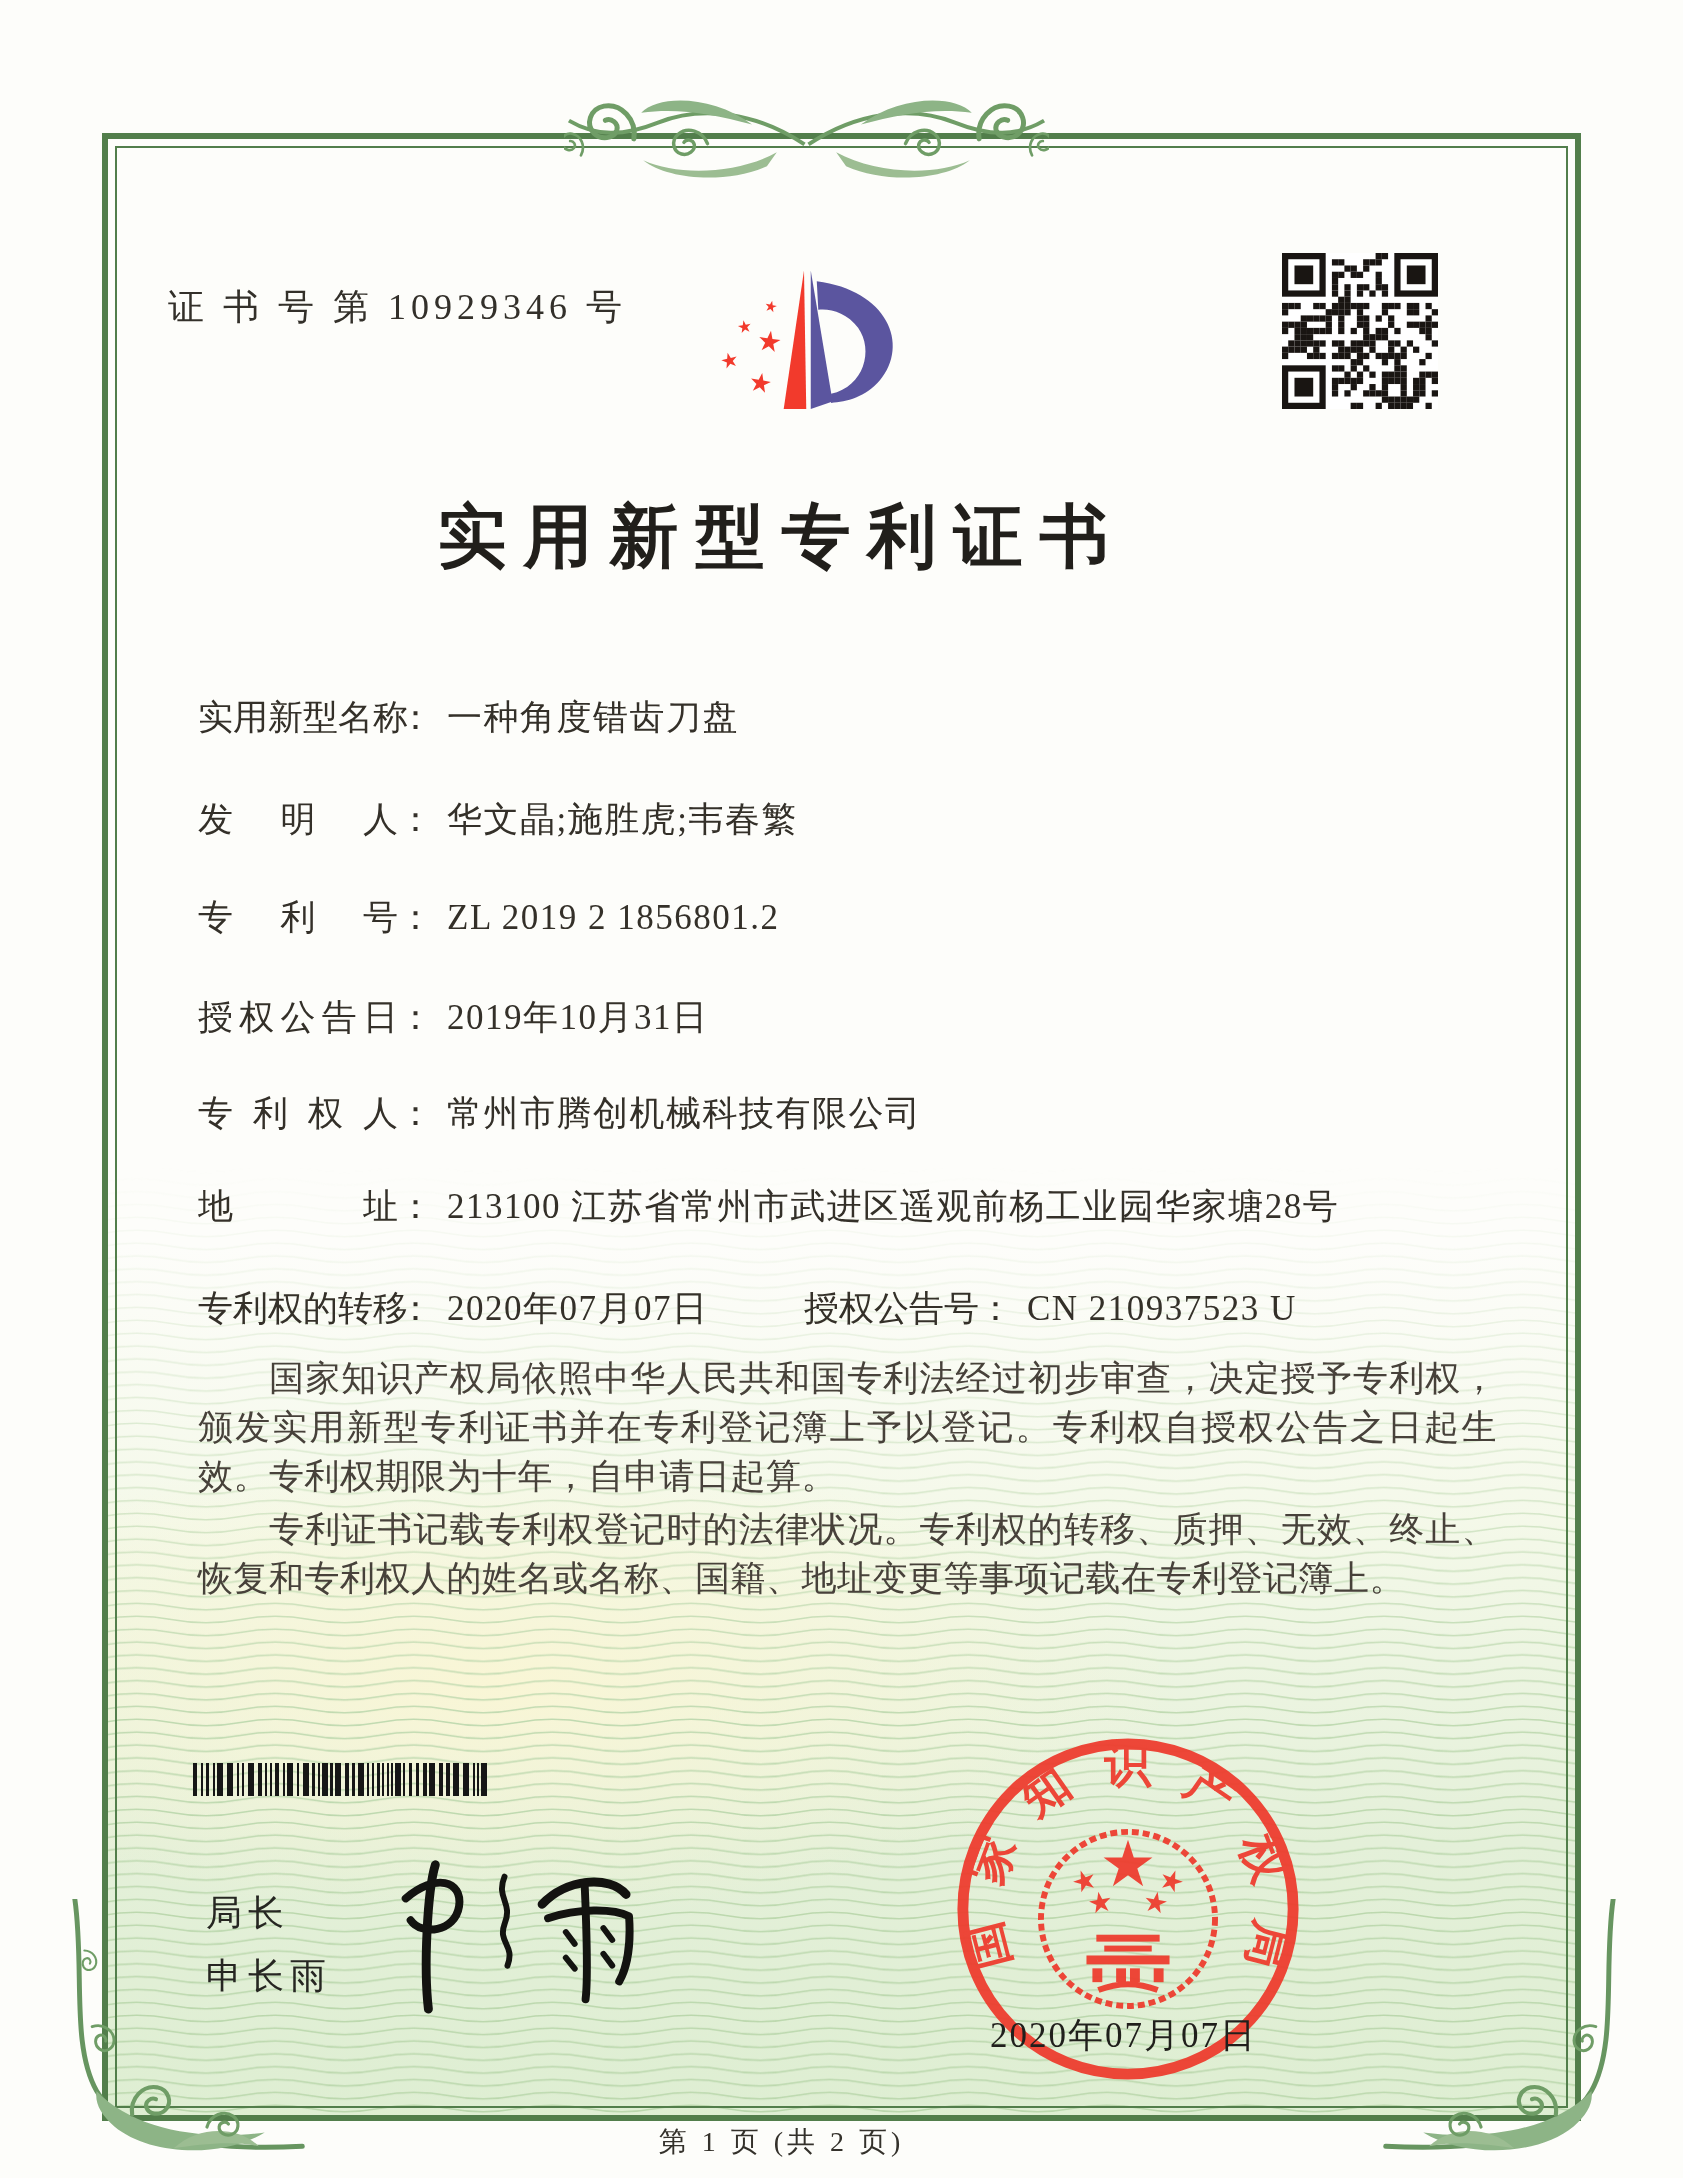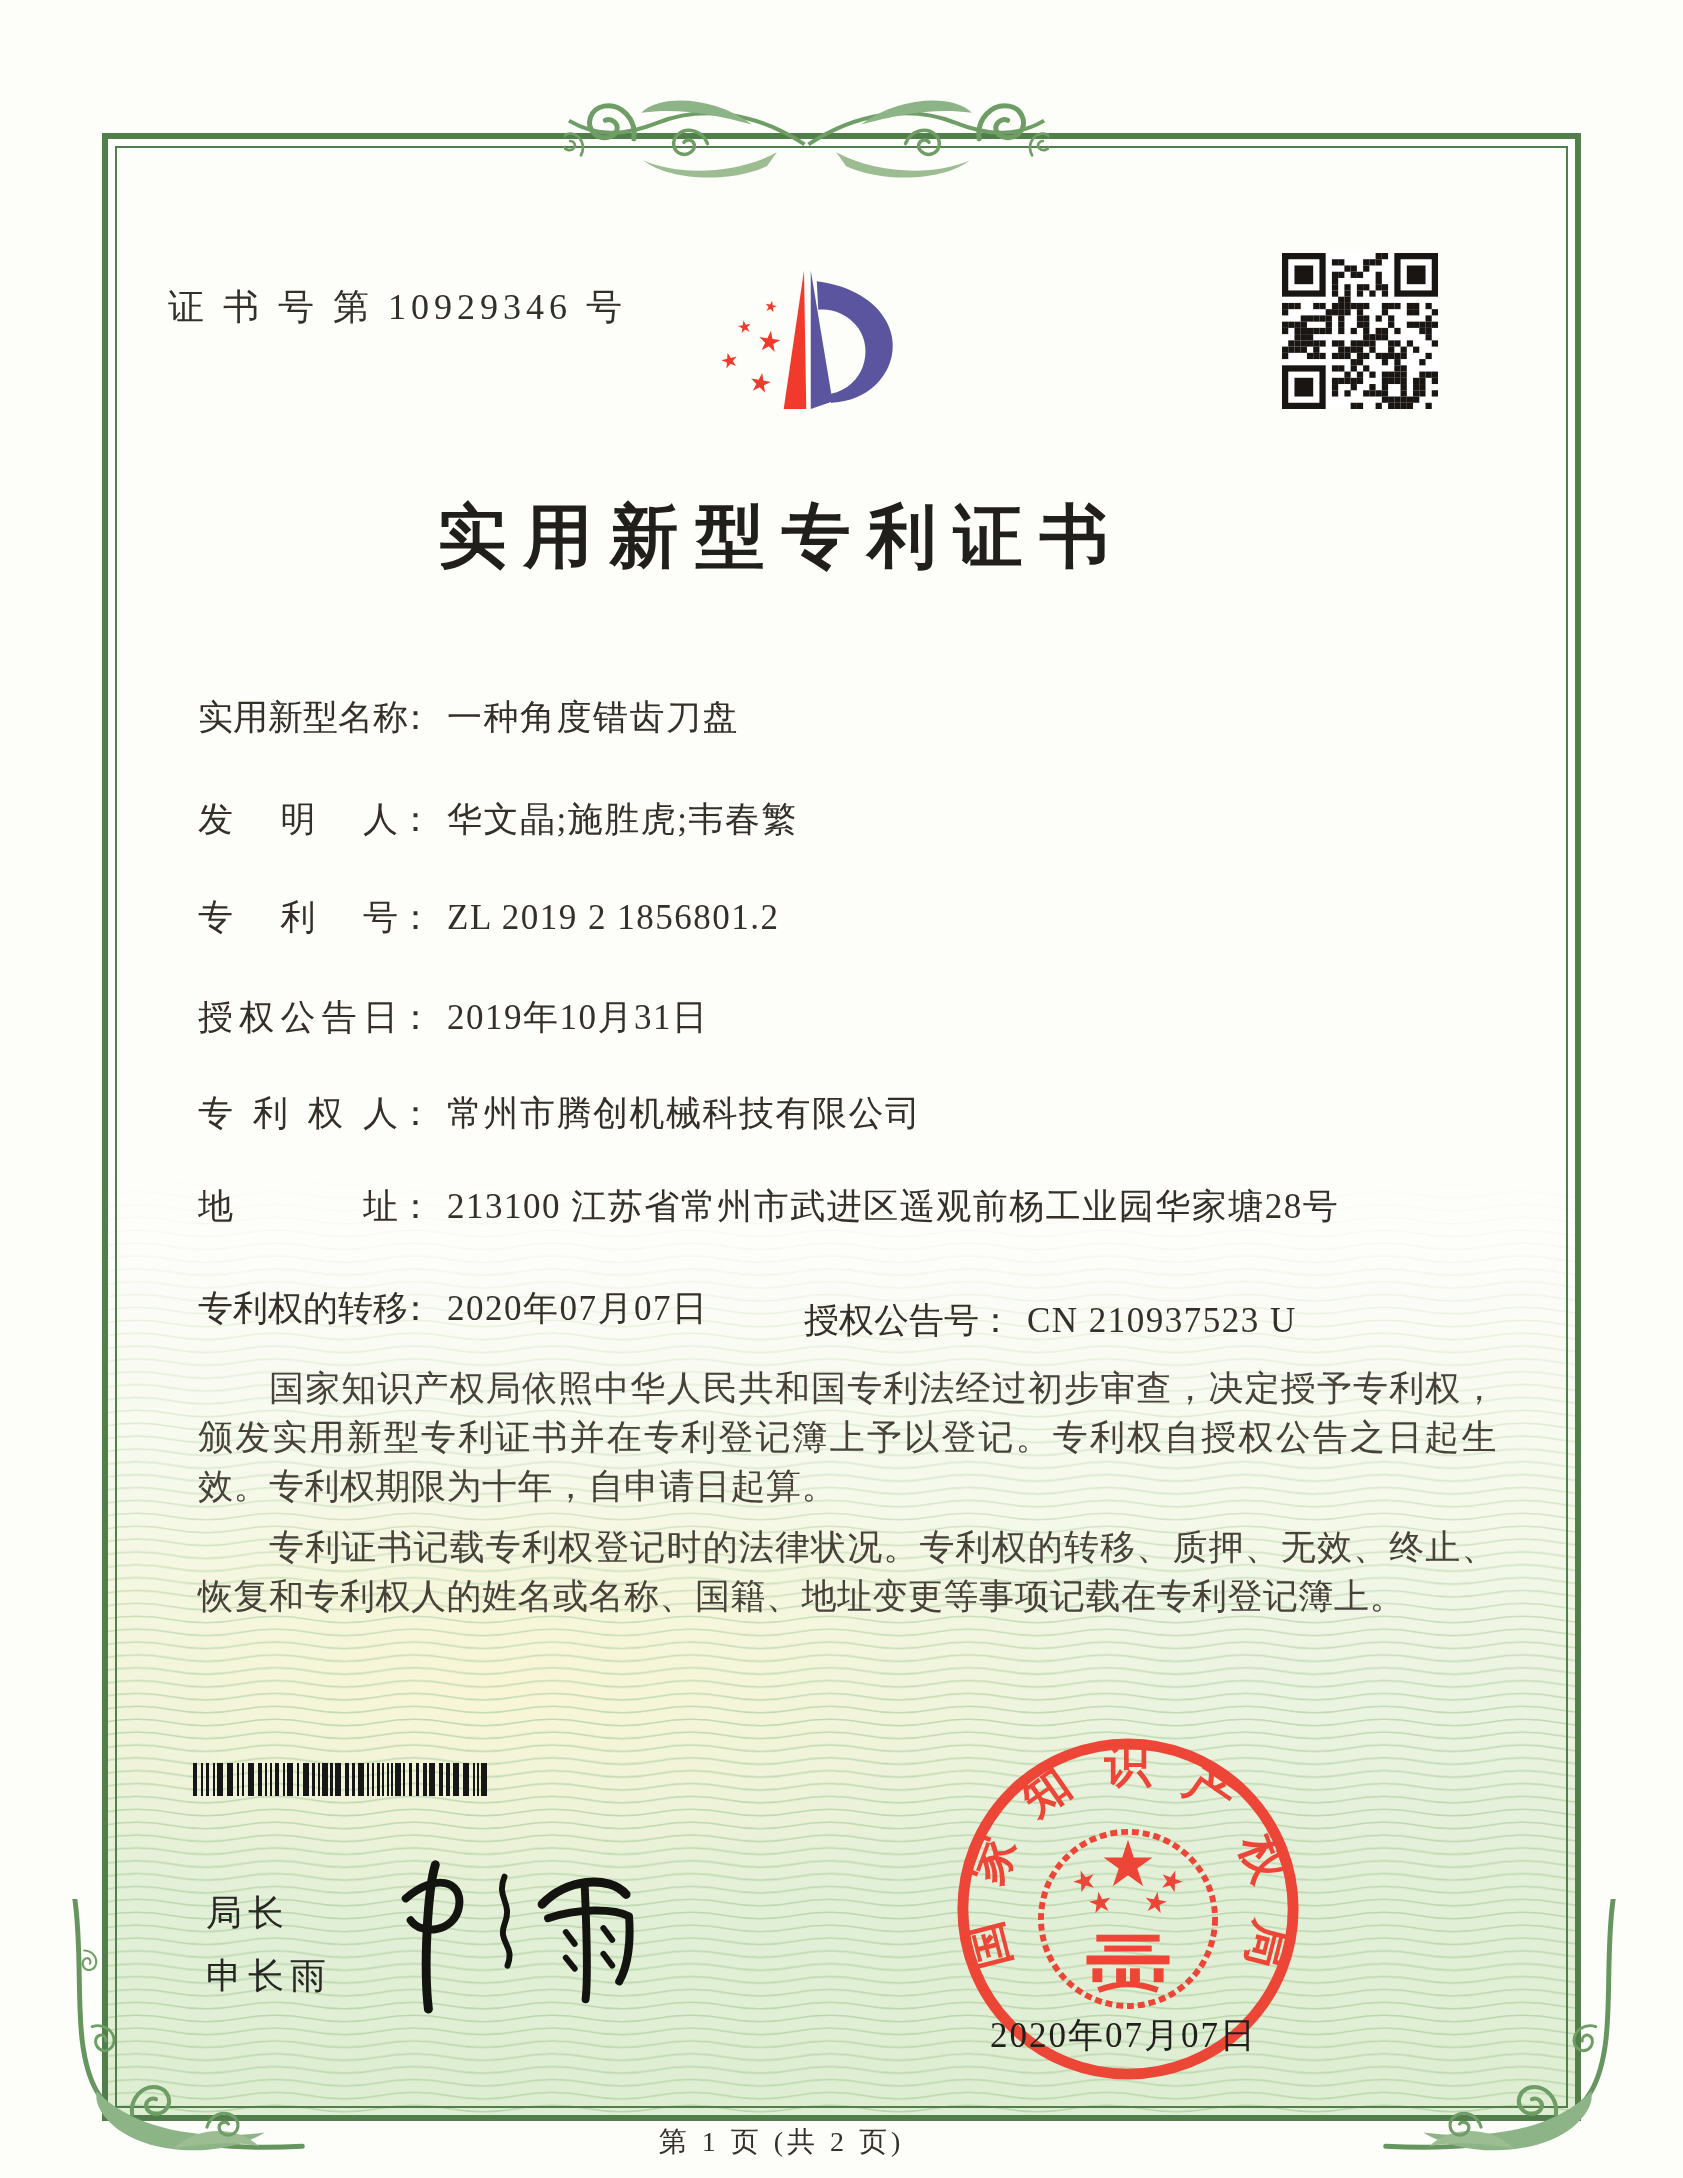--- a/index.html
+++ b/index.html
@@ -31,26 +31,26 @@
 
   .title{position:absolute;left:158px;top:491px;width:1247px;text-align:center;
          font-size:69px;font-weight:700;letter-spacing:17px;color:#211f1b;}
 
   
   .frow{position:absolute;left:198px;width:1307px;font-size:35px;color:#343029;white-space:nowrap;}
   .flabel{display:inline-block;width:200px;text-align:justify;text-align-last:justify;vertical-align:bottom;}
   .fcolon{display:inline-block;margin-right:14px;}
   .fvalue{letter-spacing:1.5px;}
   .grant2{position:absolute;left:606px;top:0;}
-  .grant2 .flabel{width:174px;margin-top:12px;}
+  .grant2 .flabel{width:174px;}
 
   
   .paras{position:absolute;left:198px;top:1352px;width:1299px;font-size:35px;line-height:49px;
          color:#47413a;text-align:justify;letter-spacing:0.5px;}
-  .paras p{margin:12px 0 4px 0;text-indent:71px;}
+  .paras p{margin:2px 0 4px 0;text-indent:71px;}
 
   
   .barcode{position:absolute;left:193px;top:1763px;width:303px;height:33px;font-size:0;}
   .barcode span{display:inline-block;height:100%;background:#161616;}
   .signer-title{position:absolute;left:206px;top:1889px;font-size:36px;letter-spacing:6px;
                 font-family:"Liberation Sans","DejaVu Sans",sans-serif;color:#262622;}
   .signer-name{position:absolute;left:206px;top:1952px;font-size:36px;letter-spacing:6px;
                font-family:"Liberation Sans","DejaVu Sans",sans-serif;color:#262622;}
   .signature{position:absolute;left:378px;top:1849px;}
   .seal{position:absolute;left:950px;top:1731px;}

